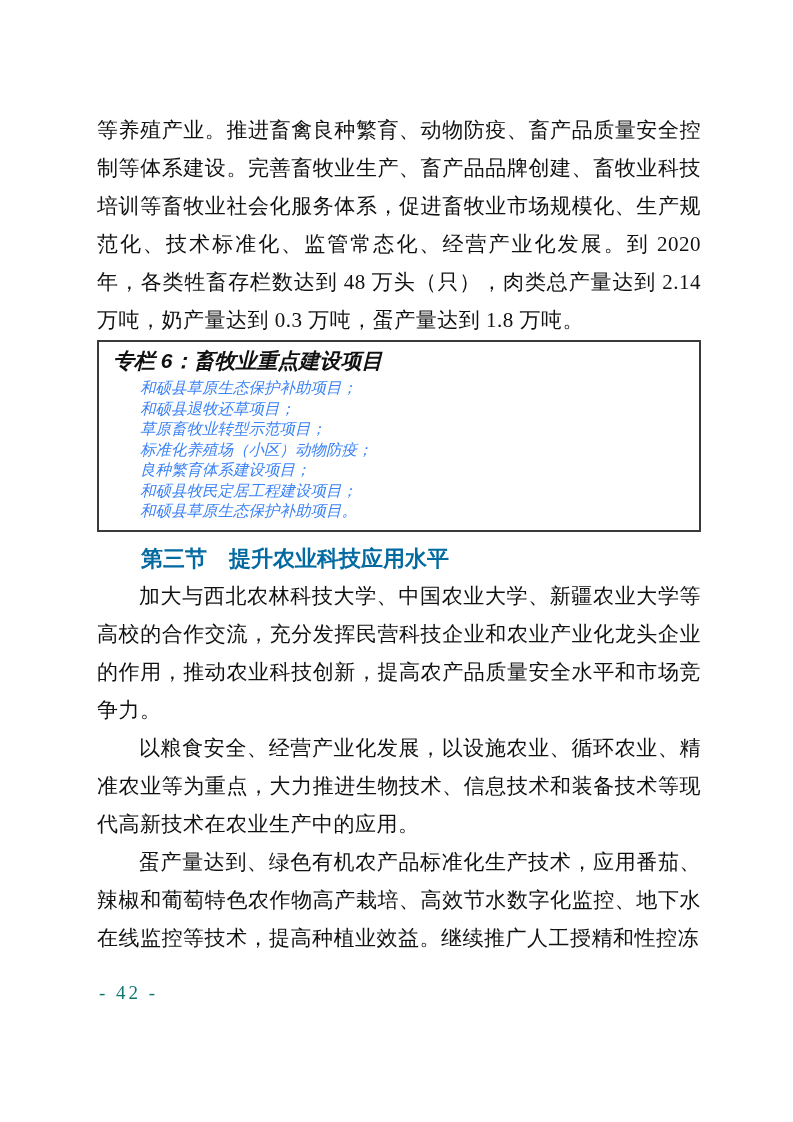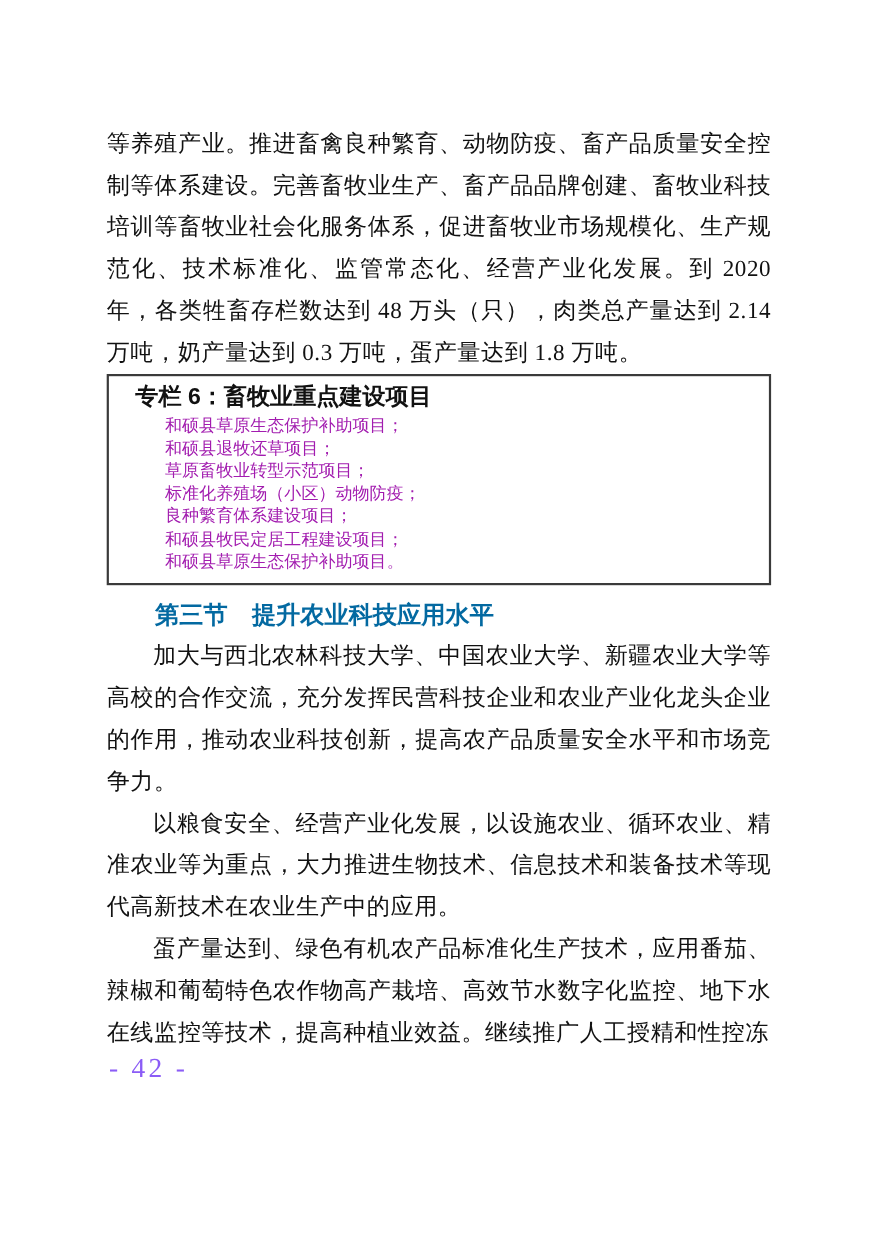--- a/index.html
+++ b/index.html
@@ -28,55 +28,56 @@
     line-height: 38px;
     text-align: justify;
     letter-spacing: 0.5px;
   }
   .para.indent {
     text-indent: 2em;
   }
   .feature-box {
     border: 2px solid #3a3a3a;
     margin-top: 1px;
-    padding: 5px 10px 8px 24px;
+    padding: 5px 10px 8px 14px;
     background: #ffffff;
+    font-style: italic;
   }
   .box-title {
     font-family: "Liberation Sans", sans-serif;
     font-weight: bold;
     font-size: 21px;
     line-height: 28px;
     color: #111111;
   }
   .box-items {
     margin-top: 3px;
   }
   .box-item {
     font-size: 15.5px;
     line-height: 20.5px;
     padding-left: 27px;
-    color: #a21caf;
+    color: #3b82f6;
   }
   .section-heading {
     margin: 9px 0 0 0;
     padding-left: 44px;
     font-size: 22px;
     font-weight: bold;
     line-height: 36px;
     color: #0369a1;
     font-family: "Liberation Serif", serif;
   }
   .page-number {
     position: absolute;
     left: 99px;
-    top: 958px;
-    font-size: 25px;
+    top: 982px;
+    font-size: 19px;
     letter-spacing: 3px;
-    color: #8b5cf6;
+    color: #0f766e;
   }
 </style>
 </head>
 <body>
 
 <div class="page">
   <div class="content">
 
     <p class="para">等养殖产业。推进畜禽良种繁育、动物防疫、畜产品质量安全控制等体系建设。完善畜牧业生产、畜产品品牌创建、畜牧业科技培训等畜牧业社会化服务体系，促进畜牧业市场规模化、生产规范化、技术标准化、监管常态化、经营产业化发展。到 2020 年，各类牲畜存栏数达到 48 万头（只），肉类总产量达到 2.14 万吨，奶产量达到 0.3 万吨，蛋产量达到 1.8 万吨。</p>
 

